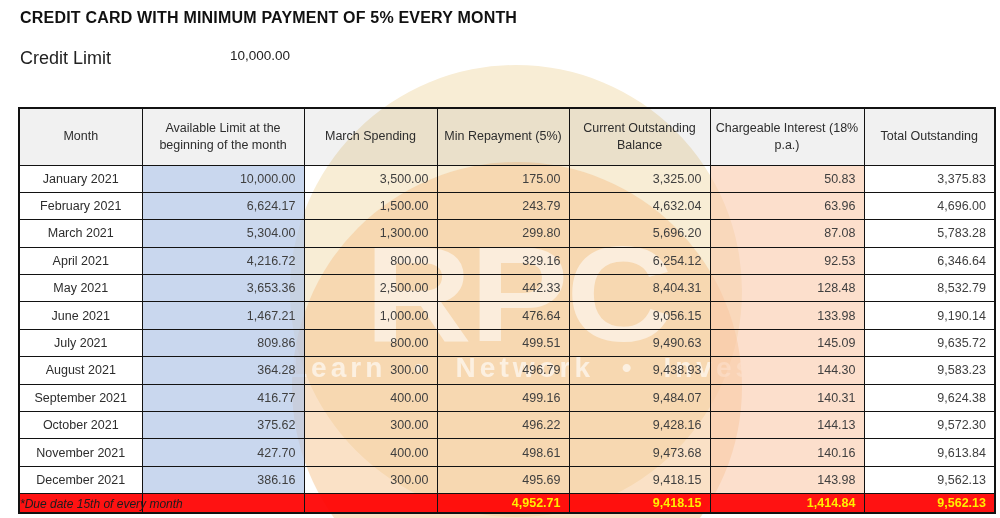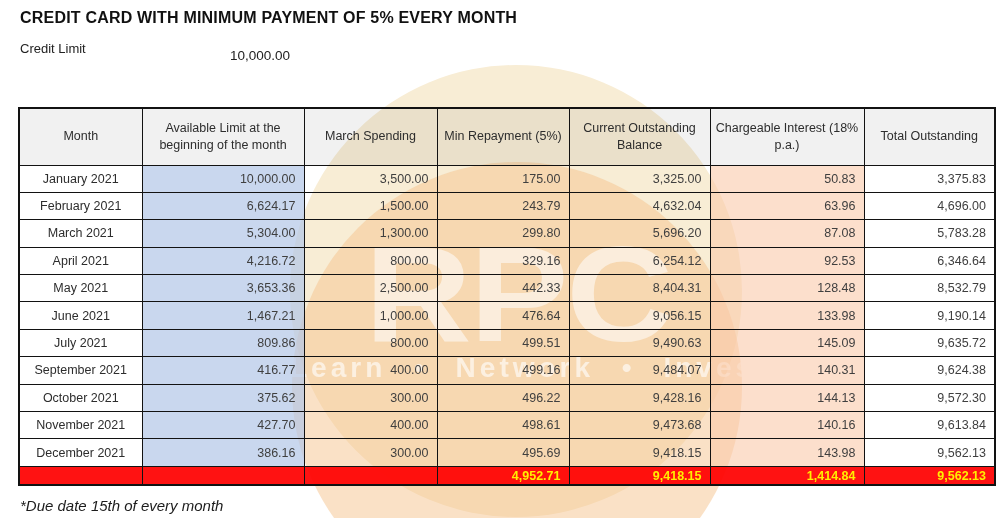--- a/index.html
+++ b/index.html
@@ -37,22 +37,22 @@
     color: rgba(255,255,255,0.62);
     white-space: nowrap;
   }
   
   .page-title {
     position: absolute; left: 20px; top: 9px; z-index: 2;
     font-size: 16px; font-weight: 700; color: #111;
     letter-spacing: 0.2px; white-space: nowrap;
   }
   .credit-limit-label {
-    position: absolute; left: 20px; top: 41px; z-index: 2;
-    font-size: 13px; color: #222;
+    position: absolute; left: 20px; top: 48px; z-index: 2;
+    font-size: 18px; color: #222;
   }
   .credit-limit-value {
     position: absolute; left: 230px; top: 48px; z-index: 2;
     font-size: 13.5px; color: #222;
   }
   
   table.main {
     position: absolute; left: 18px; top: 80px; z-index: 1;
     width: 976px; table-layout: fixed;
     border-collapse: collapse;
@@ -81,21 +81,21 @@
   td.c2, td.c3, td.c4, td.c6 { text-align: right; background: transparent; }
   td.c5 { text-align: right; background: rgba(250,201,170,0.60); }
   tr.totals td {
     height: 19px;
     background: rgba(255,0,0,0.93);
     color: #ffef00; font-weight: 700;
     text-align: right;
   }
   .footnote {
     position: absolute; left: 20px; top: 497px; z-index: 2;
-    font-size: 15px; font-style: italic; color: #1c1c1c;
+    font-size: 12px; font-style: italic; color: #1c1c1c;
   }
 </style>
 </head>
 <body>
 
 <div class="wm-layer">
   <div class="wm-circle-outer"></div>
   <div class="wm-circle-inner"></div>
   <div class="wm-brand">RPC</div>
   <div class="wm-caption">Learn • Network • Invest</div>
@@ -184,20 +184,29 @@
       <tr>
         <td class="c0">July 2021</td>
         <td class="c1">809.86</td>
         <td class="c2">800.00</td>
         <td class="c3">499.51</td>
         <td class="c4">9,490.63</td>
         <td class="c5">145.09</td>
         <td class="c6">9,635.72</td>
       </tr>
       <tr>
+        <td class="c0">August 2021</td>
+        <td class="c1">364.28</td>
+        <td class="c2">300.00</td>
+        <td class="c3">496.79</td>
+        <td class="c4">9,438.93</td>
+        <td class="c5">144.30</td>
+        <td class="c6">9,583.23</td>
+      </tr>
+      <tr>
         <td class="c0">September 2021</td>
         <td class="c1">416.77</td>
         <td class="c2">400.00</td>
         <td class="c3">499.16</td>
         <td class="c4">9,484.07</td>
         <td class="c5">140.31</td>
         <td class="c6">9,624.38</td>
       </tr>
       <tr>
         <td class="c0">October 2021</td>

